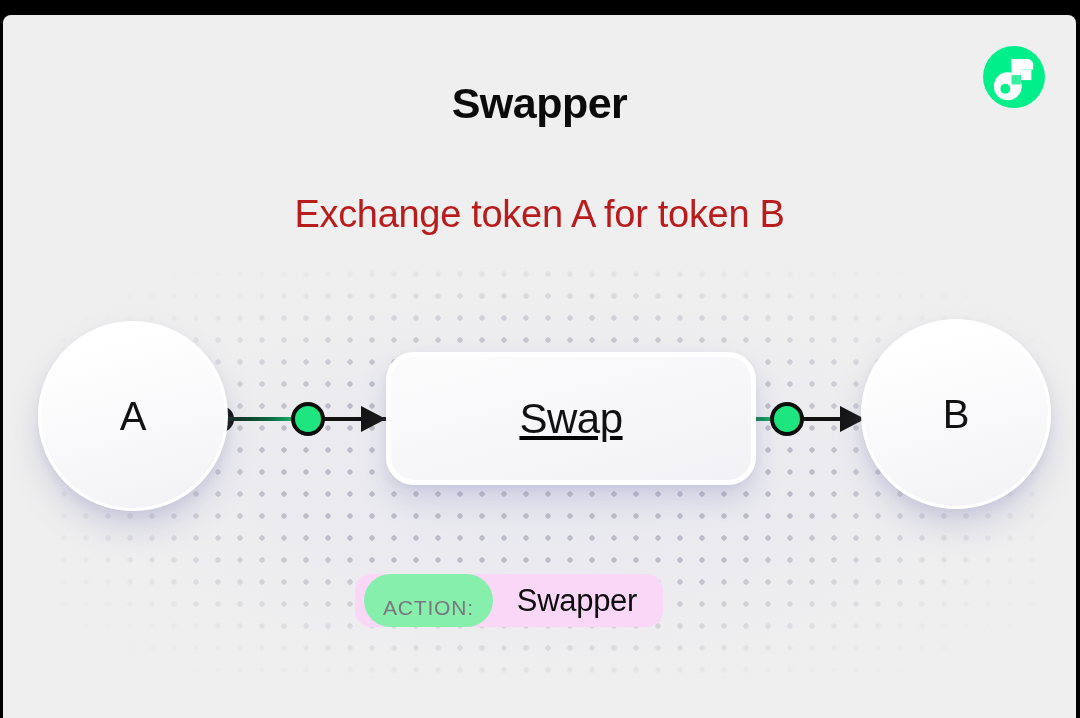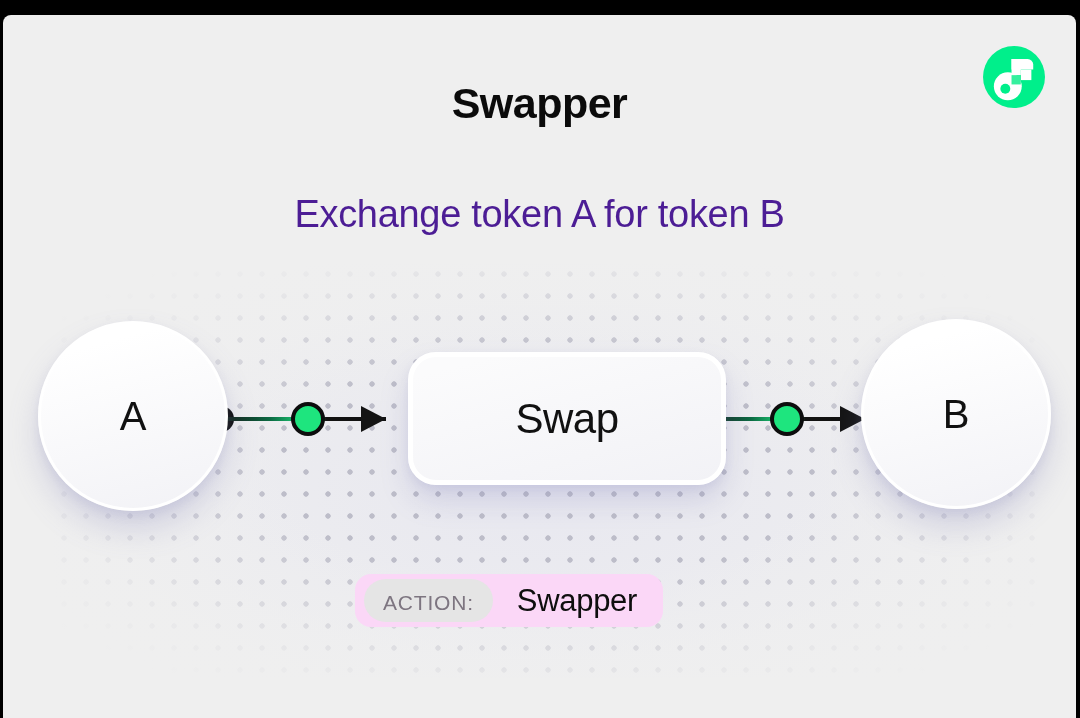--- a/index.html
+++ b/index.html
@@ -43,21 +43,21 @@
   .title {
     position:absolute; left:0; top:64px; width:100%;
     text-align:center;
     font-size:43px; font-weight:800; letter-spacing:-0.5px;
     color:#0b0b0b; z-index:4;
   }
   .subtitle {
     position:absolute; left:0; top:178px; width:100%;
     text-align:center;
     font-size:38px; font-weight:400; letter-spacing:-0.3px;
-    color:#4c1d95; z-index:4;
+    color:#b91c1c; z-index:4;
   }
 
   .logo {
     position:absolute; top:31px; right:31px; width:62px; height:62px;
     z-index:5;
   }
 
   .node {
     position:absolute;
     width:190px; height:190px;
@@ -67,28 +67,29 @@
     box-sizing:border-box;
     box-shadow:0 18px 30px rgba(122,122,180,0.25), 0 5px 10px rgba(122,122,180,0.12);
     display:flex; align-items:center; justify-content:center;
     z-index:3;
   }
   .node-label { font-size:40px; color:#111; }
   .node-a { left:35px; top:306px; }
   .node-b { left:858px; top:304px; }
 
   .swapbox {
-    position:absolute; left:405px; top:337px; width:318px; height:133px;
+    position:absolute; left:383px; top:337px; width:370px; height:133px;
     border-radius:28px;
     background:linear-gradient(165deg,#fbfbfc 10%,#f2f2f6 100%);
     border:5px solid #ffffff;
     box-sizing:border-box;
     box-shadow:0 16px 28px rgba(122,122,180,0.22), 0 4px 9px rgba(122,122,180,0.10);
     display:flex; align-items:center; justify-content:center;
     z-index:3;
+    text-decoration:underline;
   }
   .swapbox-label { font-size:42px; color:#111; letter-spacing:-0.5px; }
 
   
   .conn-line {
     position:absolute; height:4px; top:402px; z-index:2;
   }
   .line1 {
     left:218px; width:165px;
     background:linear-gradient(90deg,#141414 0%,#0c6b44 30%,#1fe07e 52%,#121211 64%,#111 100%);
@@ -122,25 +123,25 @@
   
   .badge {
     position:absolute; left:352px; top:559px; height:53px;
     background:#fbd7f7;
     border-radius:16px;
     display:flex; align-items:center;
     padding:0 26px 0 9px;
     z-index:3;
   }
   .badge-label {
-    background:#e5e5e5;
+    background:#86efac;
     color:#7d7580;
     border-radius:999px;
     font-size:21px; font-weight:500; letter-spacing:0.8px;
-    padding:12px 19px 7px 19px;
+    padding:22px 19px 7px 19px;
   }
   .badge-value {
     margin-left:24px;
     font-size:31px; color:#0e0e0e; letter-spacing:-0.3px;
   }
 </style>
 </head>
 <body>
 
 <div class="frame">

